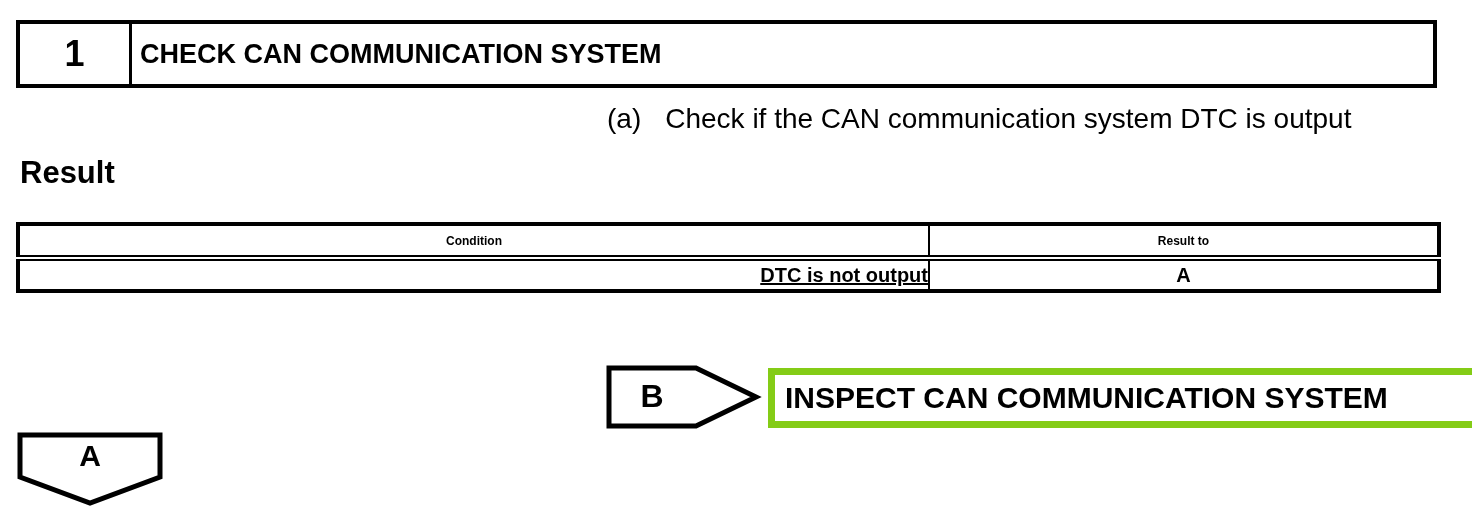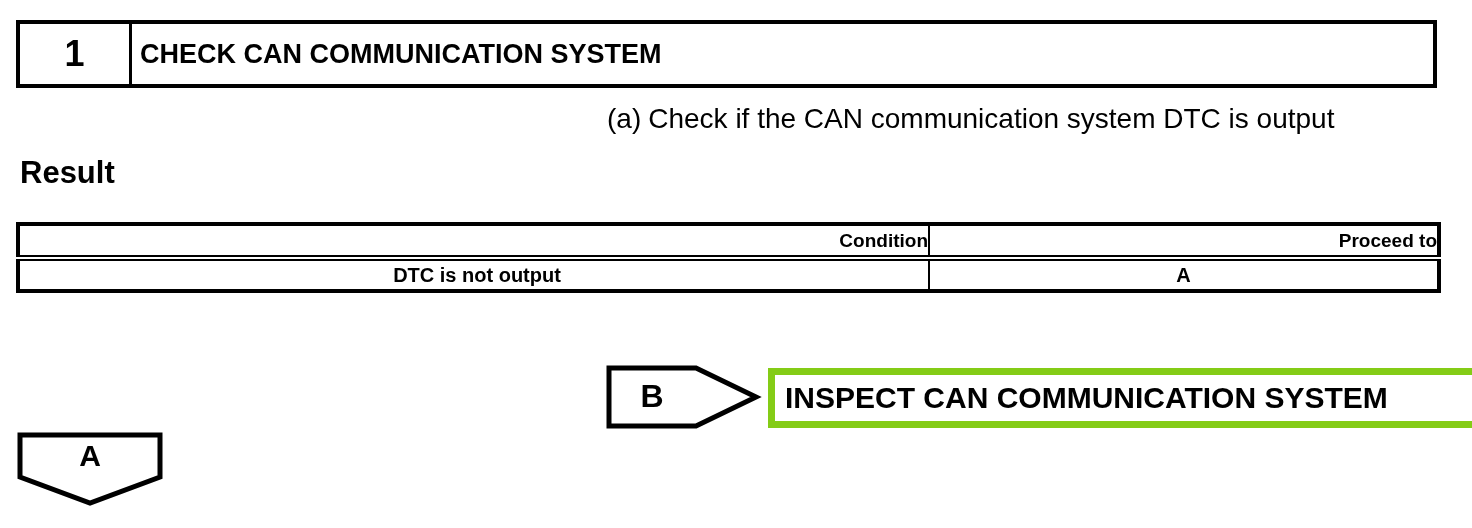--- a/index.html
+++ b/index.html
@@ -31,48 +31,48 @@
     padding-left: 8px;
     font-size: 27px; font-weight: bold;
     white-space: nowrap;
   }
 
   
   .instruction {
     position: absolute; left: 607px; top: 103px;
     font-size: 28px; white-space: nowrap;
   }
-  .instruction .instr-text { margin-left: 7px; }
+  .instruction .instr-text { margin-left: 24px; }
 
   
   .result-heading {
     position: absolute; left: 20px; top: 155px;
     font-size: 31px; font-weight: bold;
   }
 
   
   .result-table {
     position: absolute; left: 16px; top: 222px;
     width: 1421px;
     border-collapse: collapse; table-layout: fixed;
     background: #fff;
   }
   .result-table table, .result-table th, .result-table td { border-color: #000; }
   .result-table { border: 4px solid #000; }
   .result-table th, .result-table td { border: 2px solid #000; padding: 0; }
   .result-table th {
     border-bottom: 6px double #000;
     height: 34px;
-    font-size: 19px; font-weight: bold; text-align: right;
+    font-size: 12px; font-weight: bold; text-align: center;
   }
   .result-table td {
     height: 33px;
     font-size: 20px; font-weight: bold;
   }
-  .result-table td.cell-condition { text-align: center; padding-left: 6px; }
+  .result-table td.cell-condition { text-align: right; padding-left: 6px; text-decoration: underline; }
   .result-table td.cell-proceed { text-align: center; }
 
   
   .connector { position: absolute; }
   .connector svg { position: absolute; left: 0; top: 0; display: block; }
   .connector .connector-label {
     position: absolute;
     display: flex; align-items: center; justify-content: center;
     font-weight: bold;
   }
@@ -107,21 +107,21 @@
 <div class="result-heading">Result</div>
 
 <table class="result-table">
   <colgroup>
     <col style="width: 911px">
     <col style="width: 510px">
   </colgroup>
   <thead>
     <tr>
       <th>Condition</th>
-      <th>Proceed to</th>
+      <th>Result to</th>
     </tr>
   </thead>
   <tbody>
     <tr>
       <td class="cell-condition">DTC is not output</td>
       <td class="cell-proceed">A</td>
     </tr>
   </tbody>
 </table>
 

